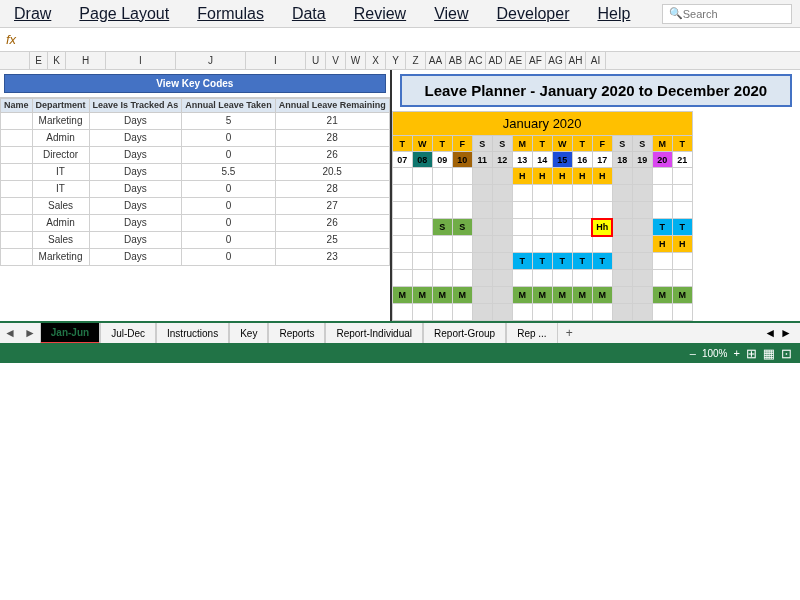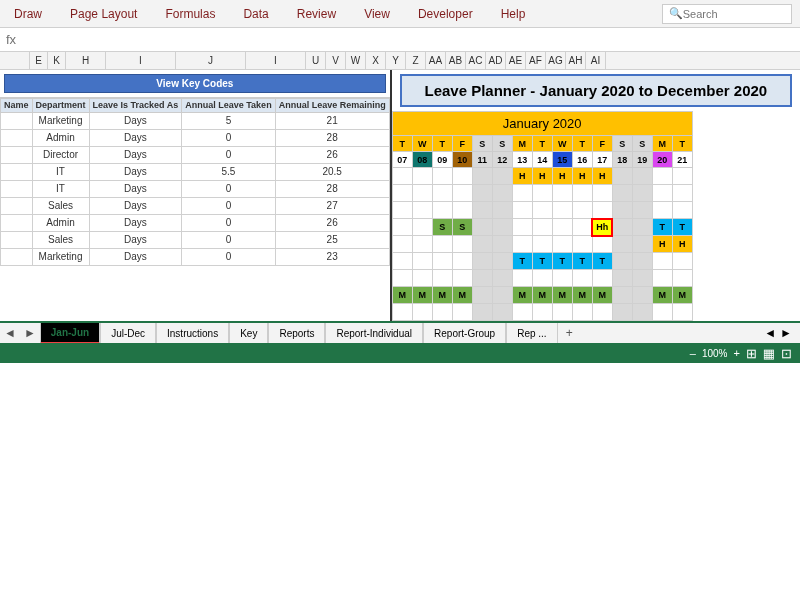--- a/index.html
+++ b/index.html
@@ -9,24 +9,25 @@
     .menu-bar {
       background: #f3f3f3;
       border-bottom: 1px solid #d0d0d0;
       display: flex;
       align-items: center;
       height: 28px;
       padding: 0 8px;
       gap: 16px;
     }
     .menu-item {
-      font-size: 12px;
-      color: #7f1d1d;
+      font-size: 16px;
+      color: #0f172a;
       padding: 4px 6px;
       cursor: pointer;
+      text-decoration: underline;
     }
     .search-box {
       margin-left: auto;
       display: flex;
       align-items: center;
       border: 1px solid #ccc;
       background: #fff;
       padding: 2px 6px;
       width: 130px;
       height: 20px;
@@ -41,21 +42,21 @@
     
     .formula-bar {
       display: flex;
       align-items: center;
       height: 24px;
       border-bottom: 1px solid #d0d0d0;
       background: #fff;
       padding: 0 6px;
       gap: 6px;
     }
-    .formula-fx { font-size: 13px; color: #737373; }
+    .formula-fx { font-style: italic; font-size: 13px; color: #a16207; }
     .formula-input { flex: 1; border: none; outline: none; font-size: 11px; }
 
     
     .col-headers {
       display: flex;
       height: 18px;
       background: #f3f3f3;
       border-bottom: 1px solid #d0d0d0;
     }
     .row-num-col { width: 30px; min-width: 30px; background: #f3f3f3; border-right: 1px solid #d0d0d0; }

